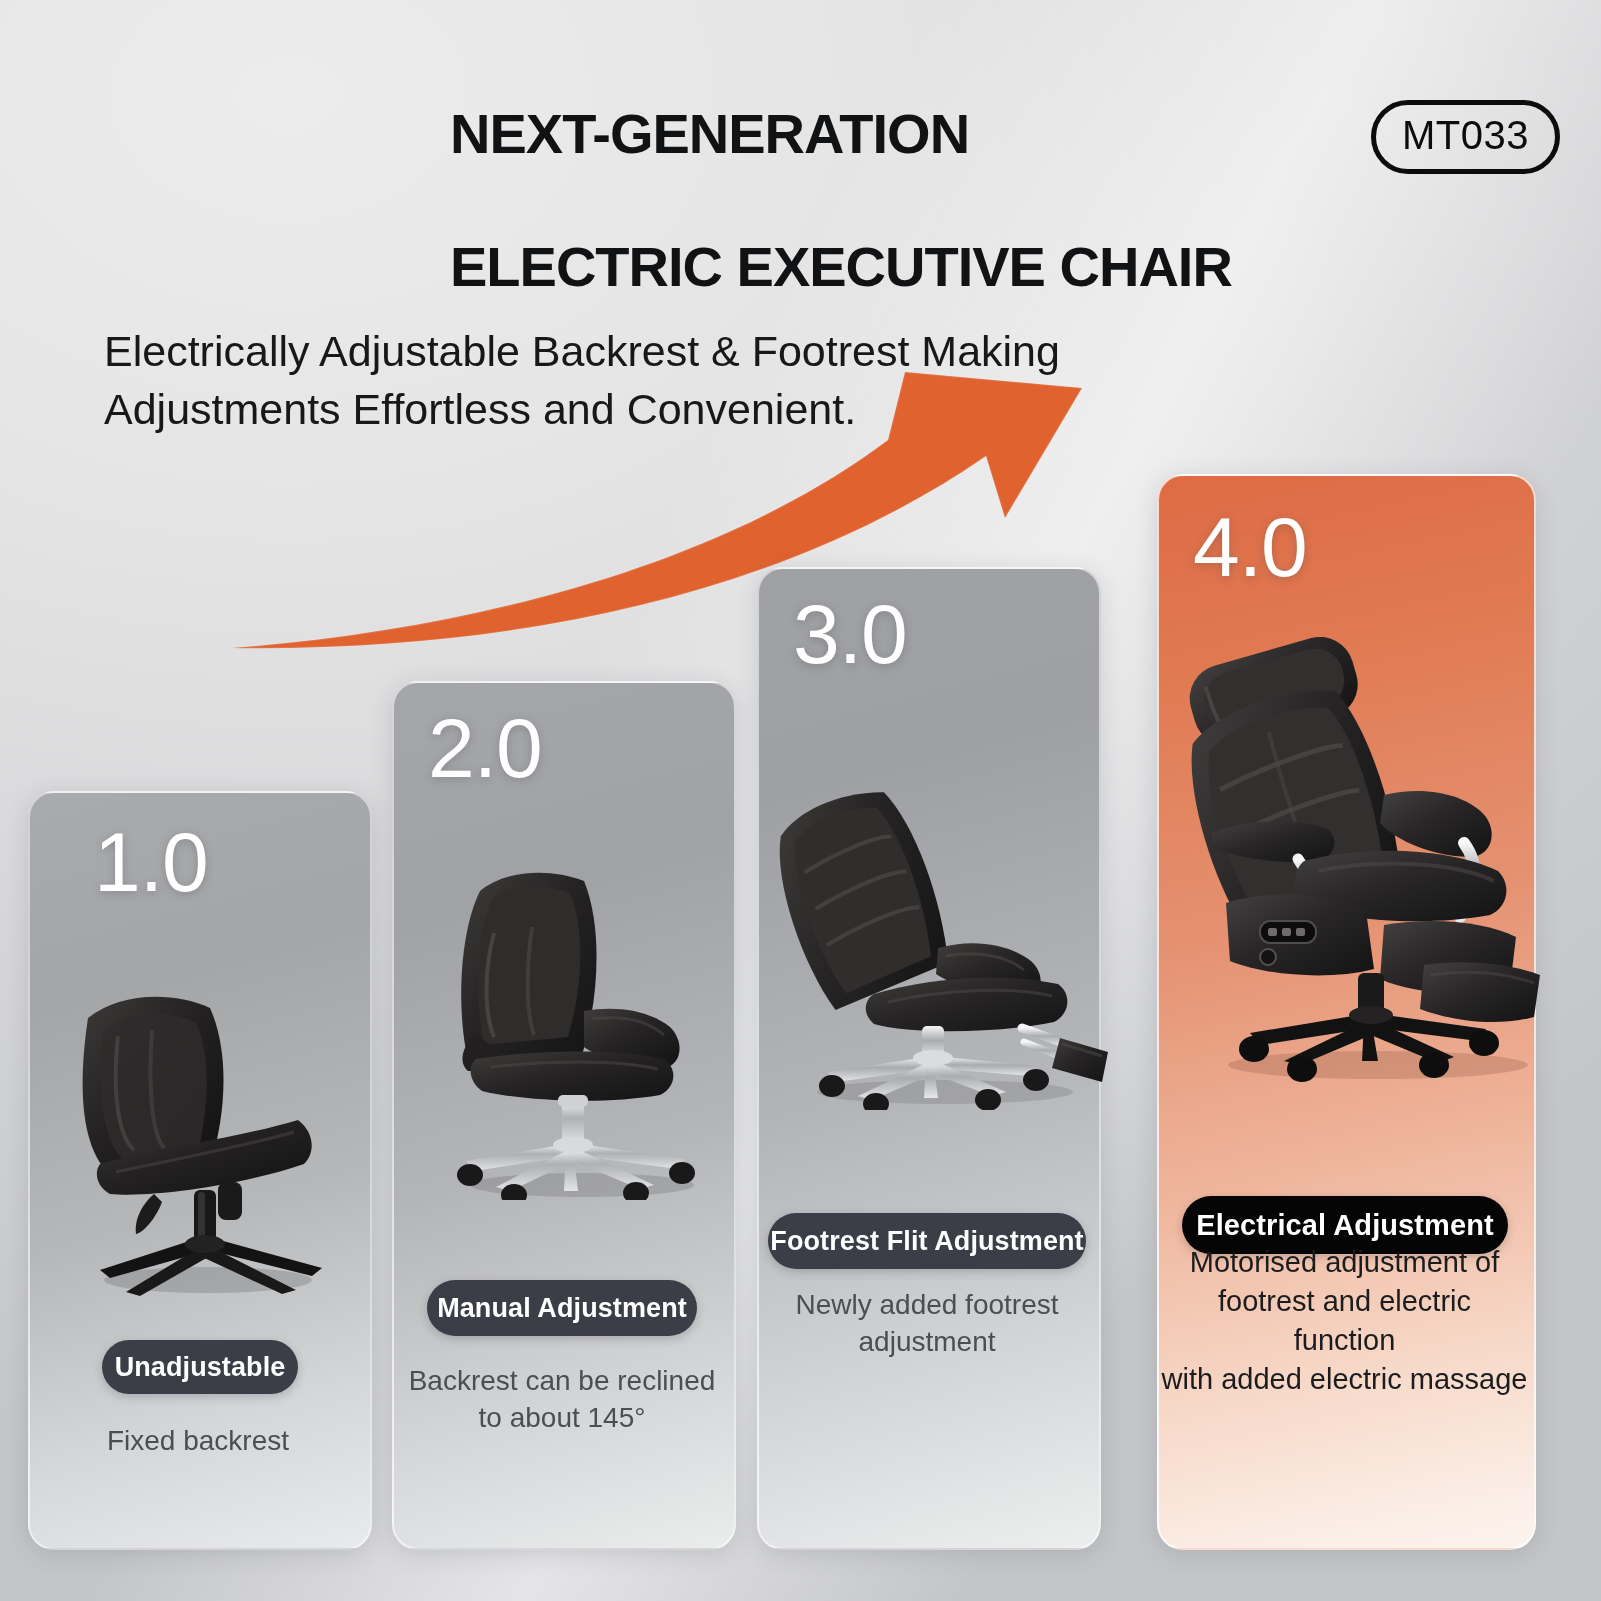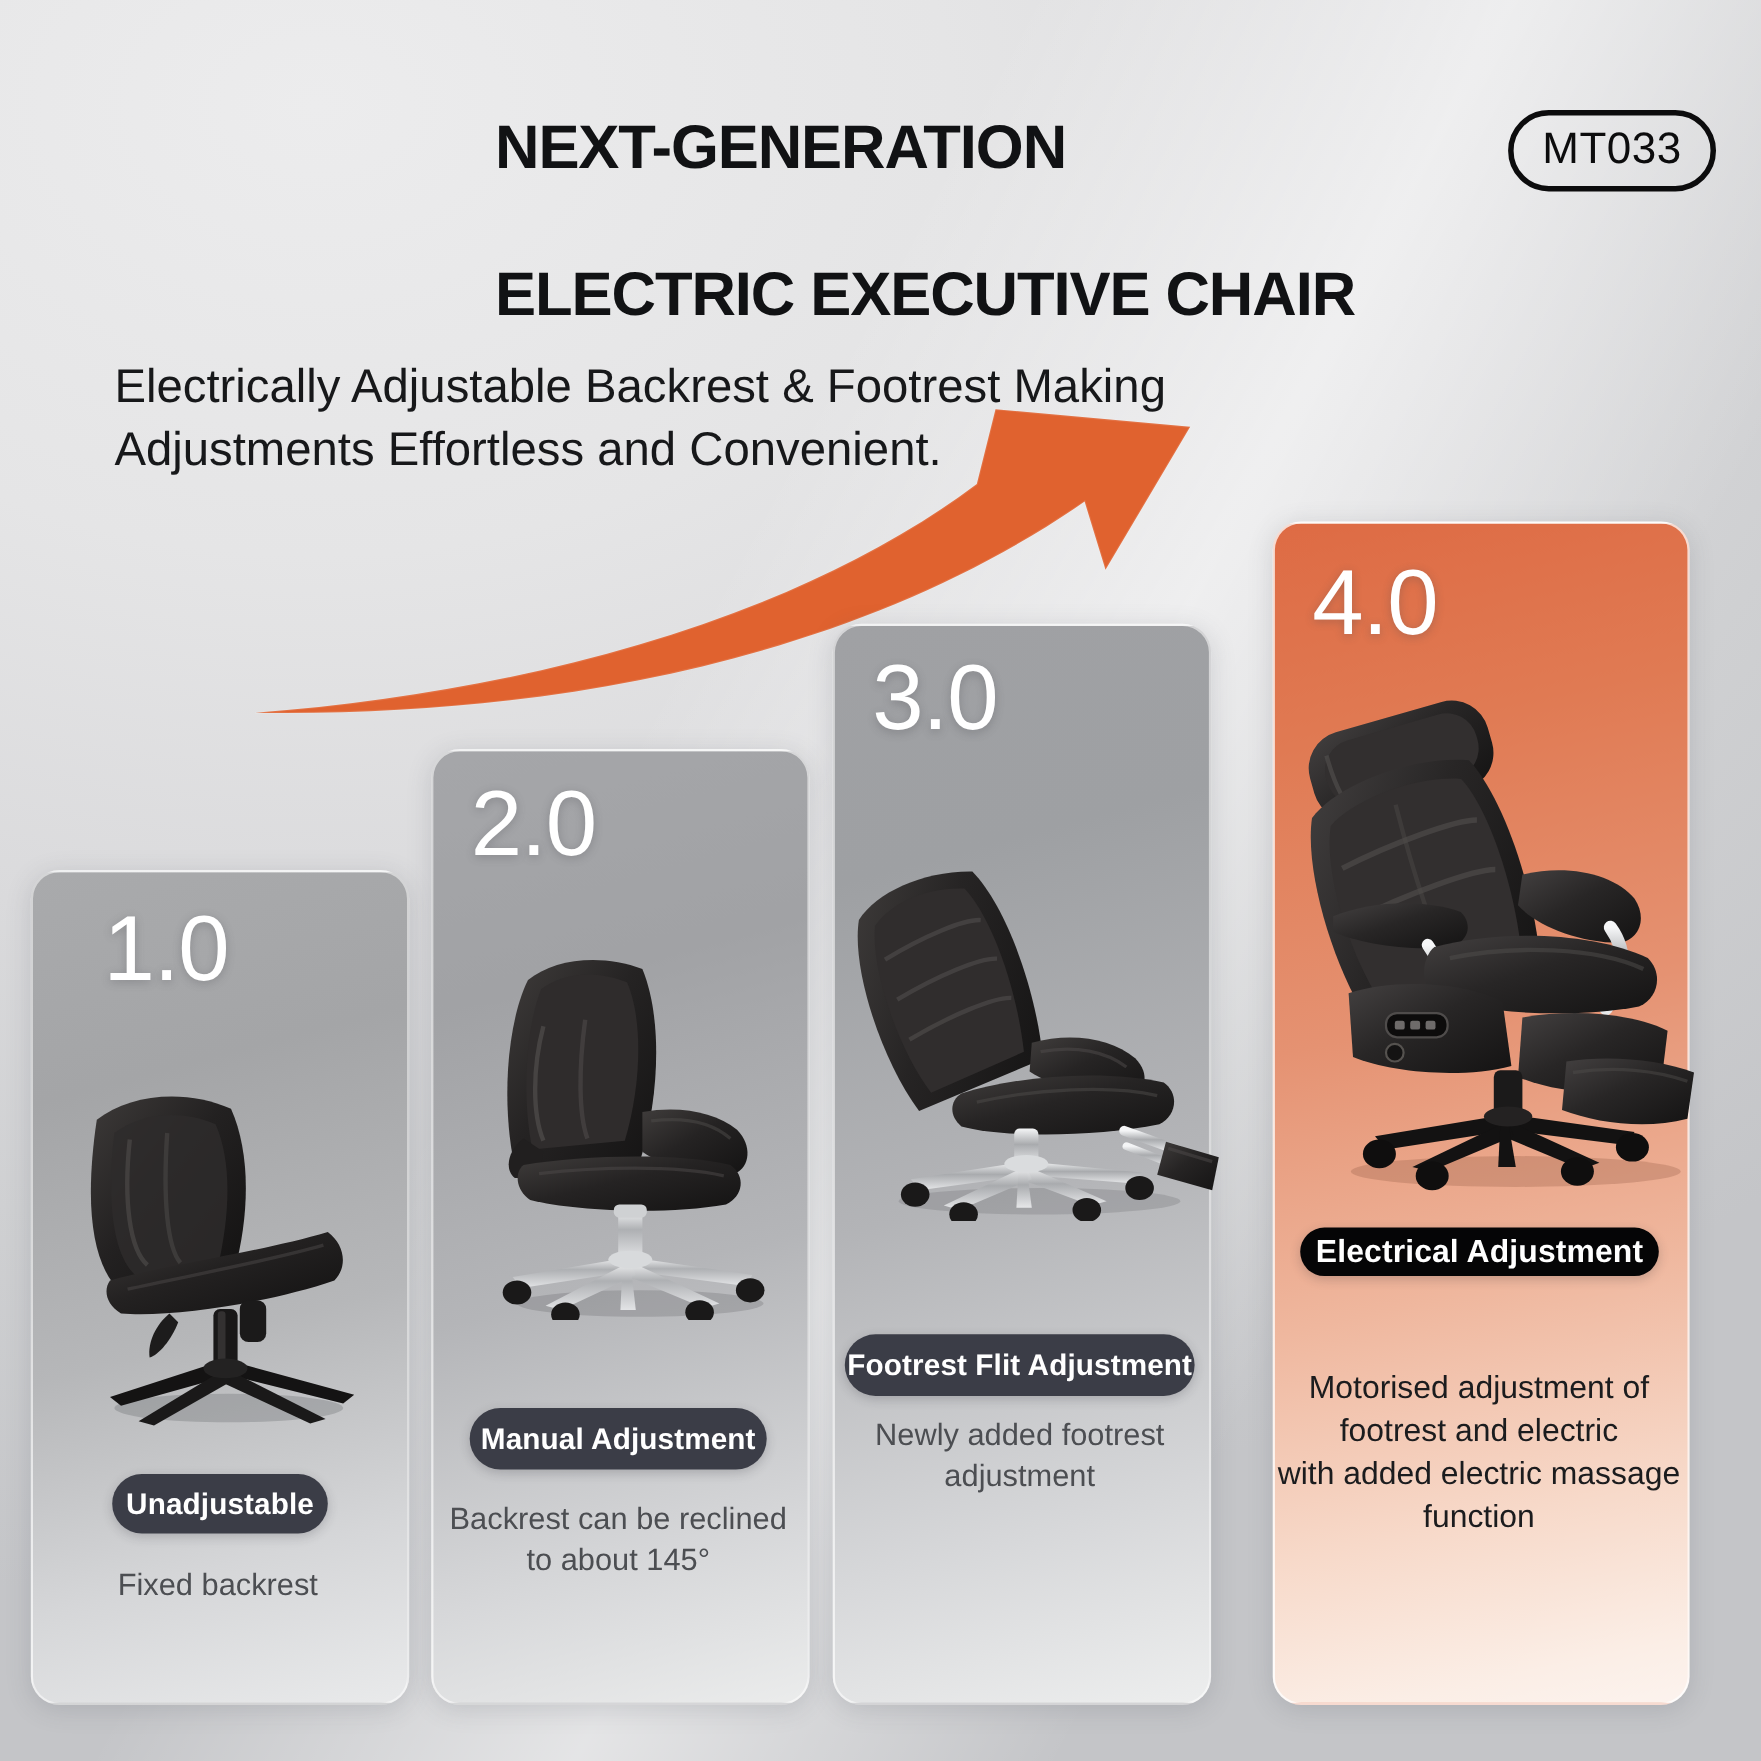--- a/index.html
+++ b/index.html
@@ -342,20 +342,20 @@
     </g>
     <ellipse cx="203" cy="390" rx="22" ry="9" fill="#242222"></ellipse>
     <g fill="#0f0e0e">
       <ellipse cx="316" cy="418" rx="15" ry="13"></ellipse>
       <ellipse cx="86" cy="424" rx="15" ry="13"></ellipse>
       <ellipse cx="266" cy="440" rx="15" ry="13"></ellipse>
       <ellipse cx="134" cy="444" rx="15" ry="13"></ellipse>
     </g>
   </svg>
 
-  <div class="pill black" style="left:1182px;top:1116px;width:326px;height:44px;">Electrical Adjustment</div>
+  <div class="pill black" style="left:1182px;top:1196px;width:326px;height:58px;">Electrical Adjustment</div>
   <div class="cap strong" style="left:1157px;top:1243px;width:375px;">
     <div>Motorised adjustment of</div>
     <div>footrest and electric</div>
+    <div>function</div>
     <div>with added electric massage</div>
-    <div>function</div>
   </div>
 </div>
 
 </body></html>

